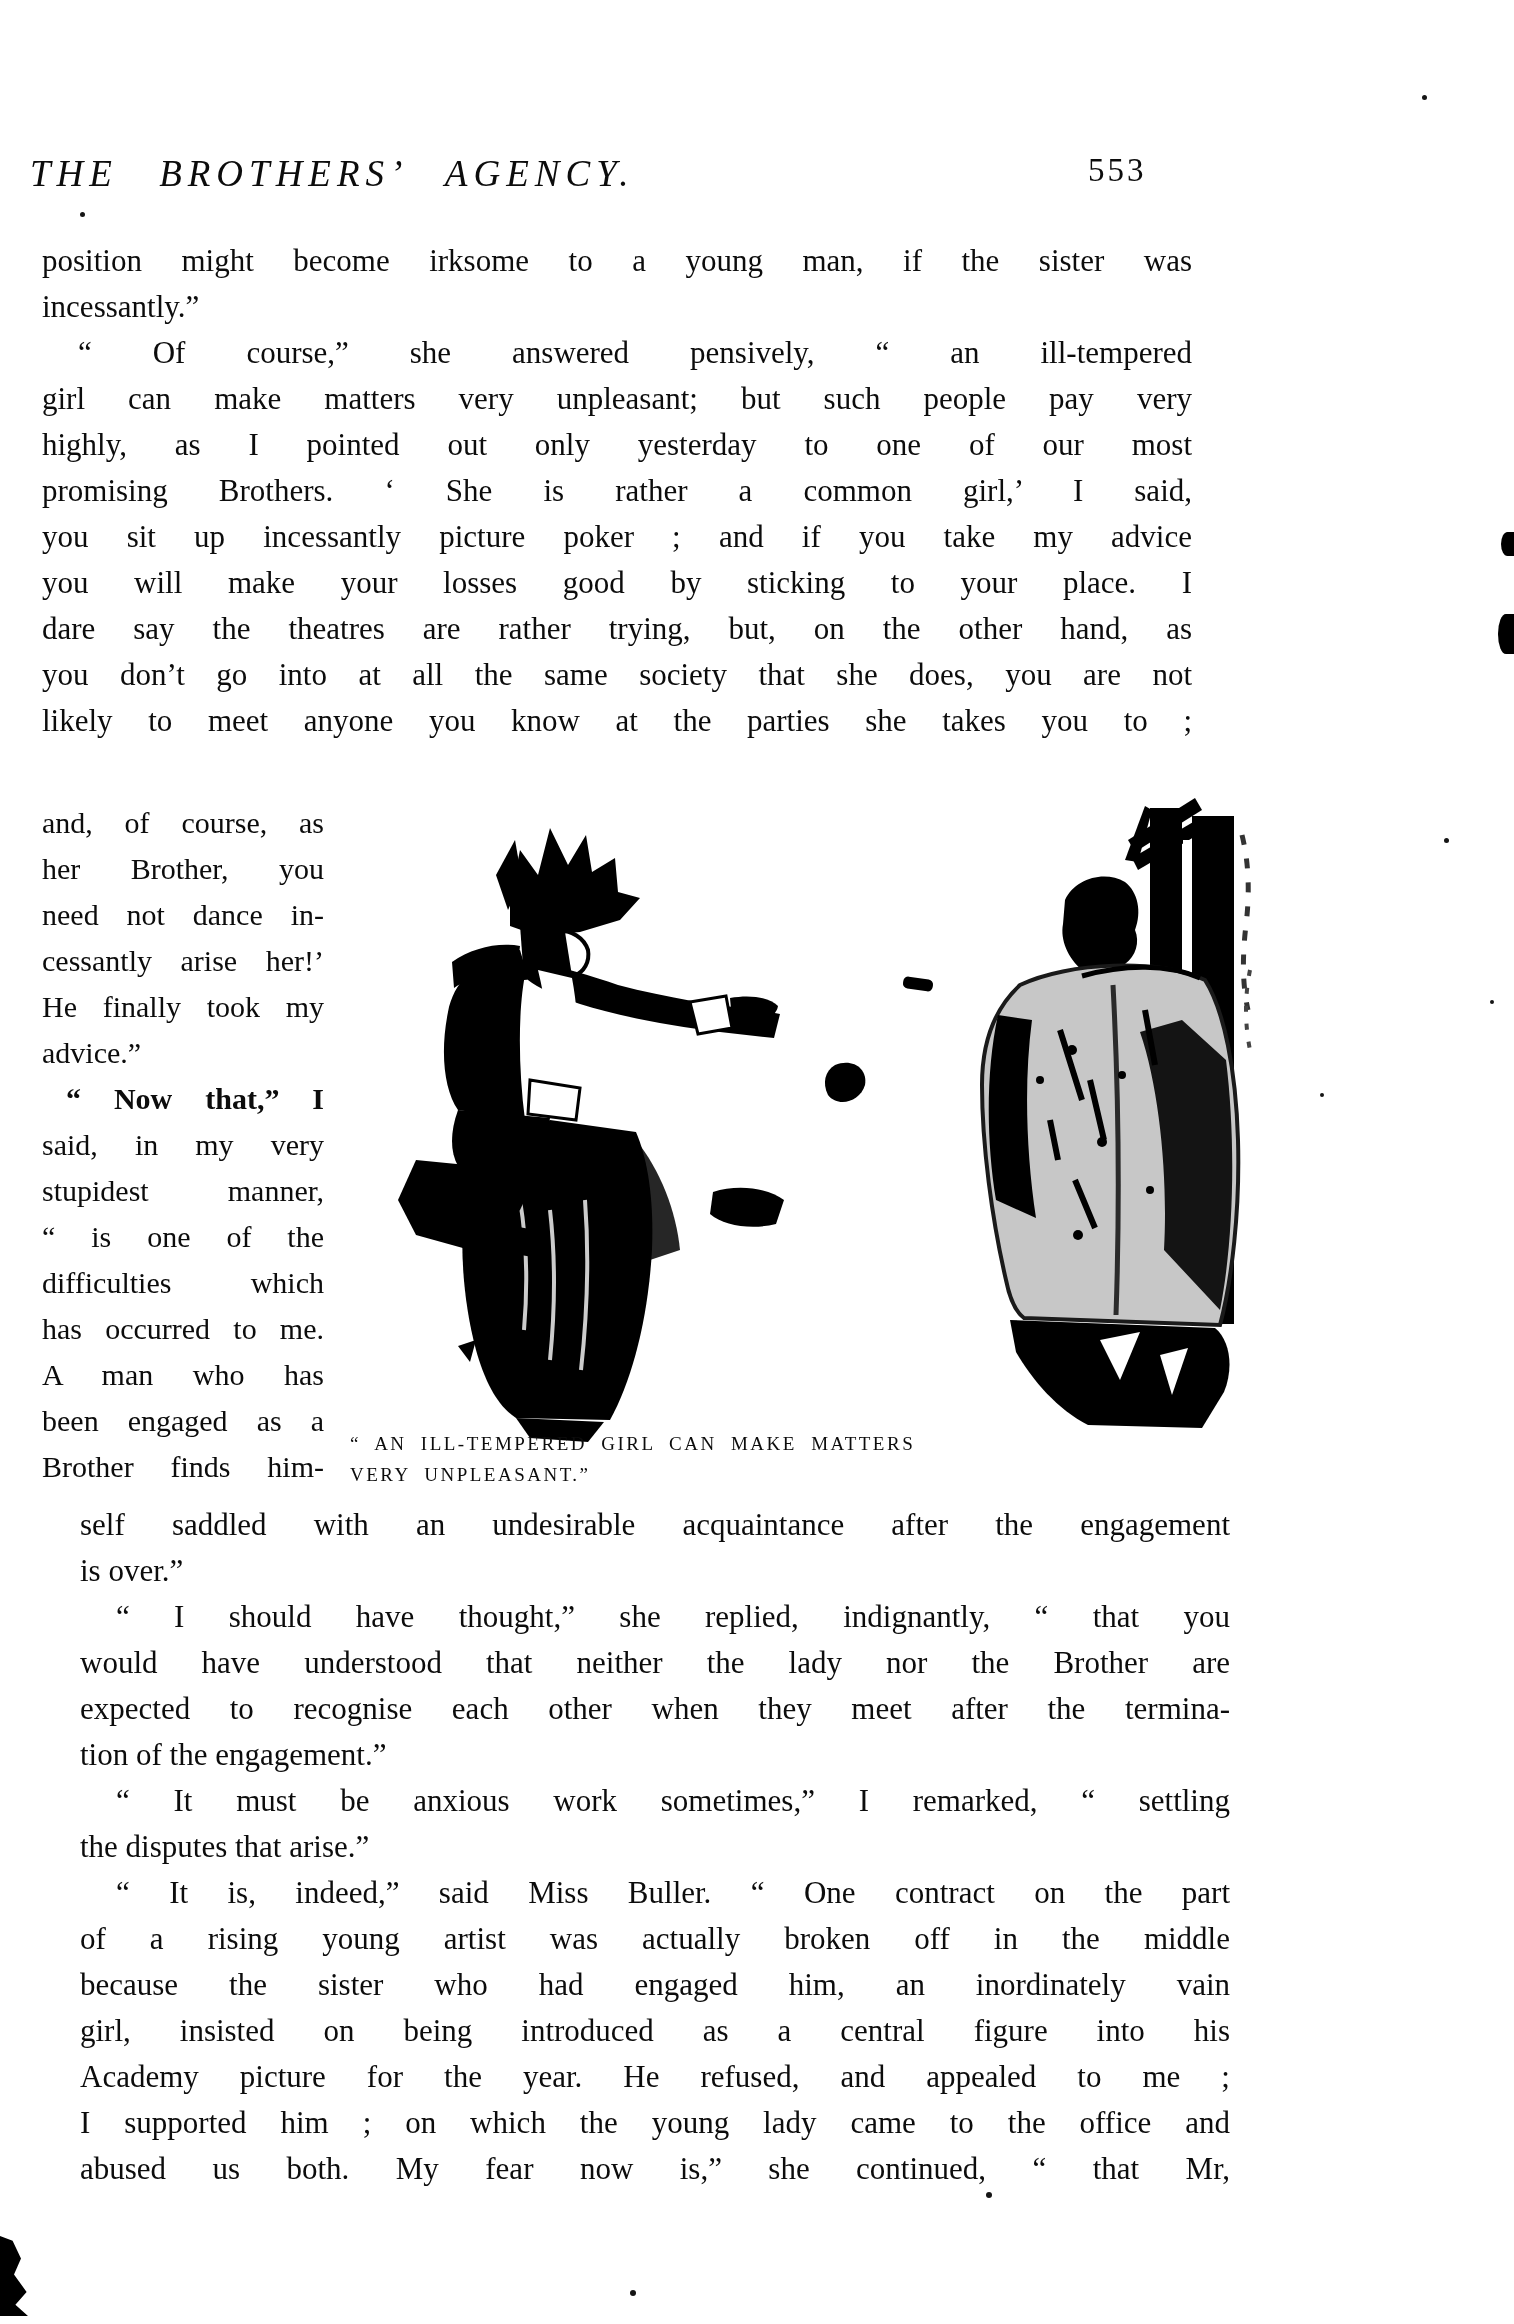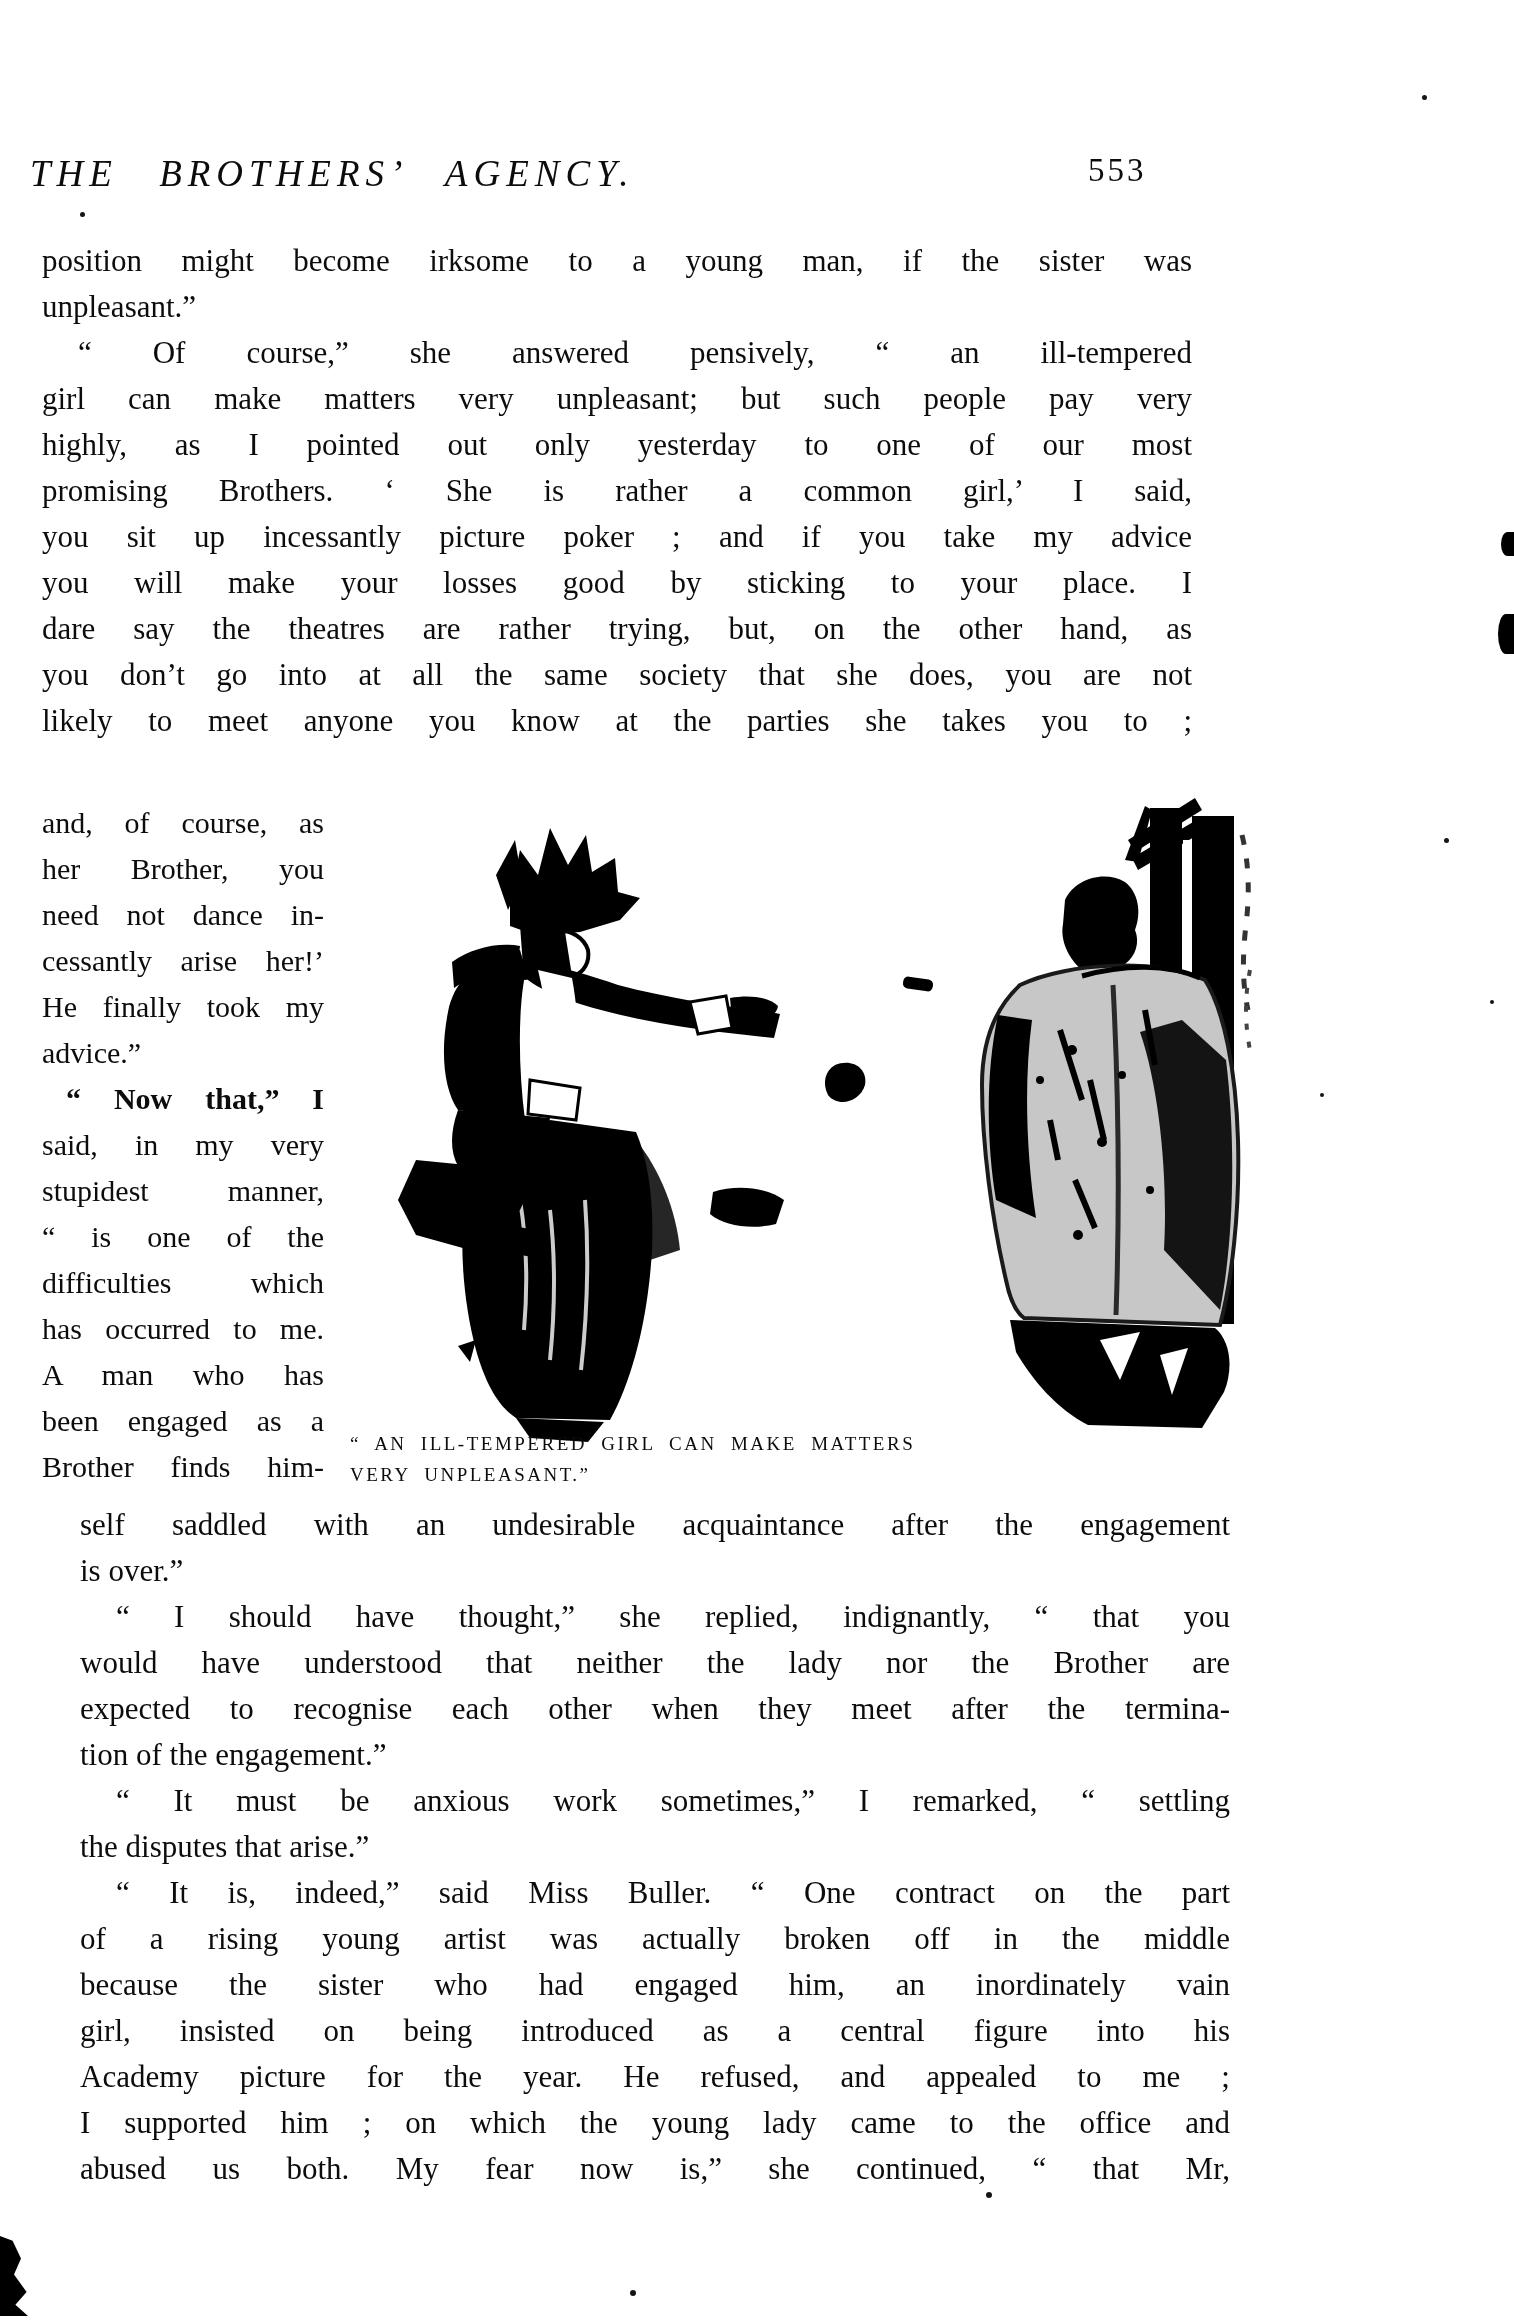--- a/index.html
+++ b/index.html
@@ -44,21 +44,21 @@
 </head>
 <body>
 
 <div class="page">
 
   <div class="header-title">THE BROTHERS’ AGENCY.</div>
   <div class="page-number">553</div>
 
   <div id="top-block" class="textblock">
       <div class="line j">position might become irksome to a young man, if the sister was</div>
-      <div class="line">unpleasant.”</div>
+      <div class="line">incessantly.”</div>
       <div class="line j ind">“ Of course,” she answered pensively, “ an ill-tempered</div>
       <div class="line j">girl can make matters very unpleasant; but such people pay very</div>
       <div class="line j">highly, as I pointed out only yesterday to one of our most</div>
       <div class="line j">promising Brothers.  ‘ She is rather a common girl,’ I said,</div>
       <div class="line j">you sit up incessantly picture poker ; and if you take my advice</div>
       <div class="line j">you will make your losses good by sticking to your place.  I</div>
       <div class="line j">dare say the theatres are rather trying, but, on the other hand, as</div>
       <div class="line j">you don’t go into at all the same society that she does, you are not</div>
       <div class="line j">likely to meet anyone you know at the parties she takes you to ;</div>
     </div>

